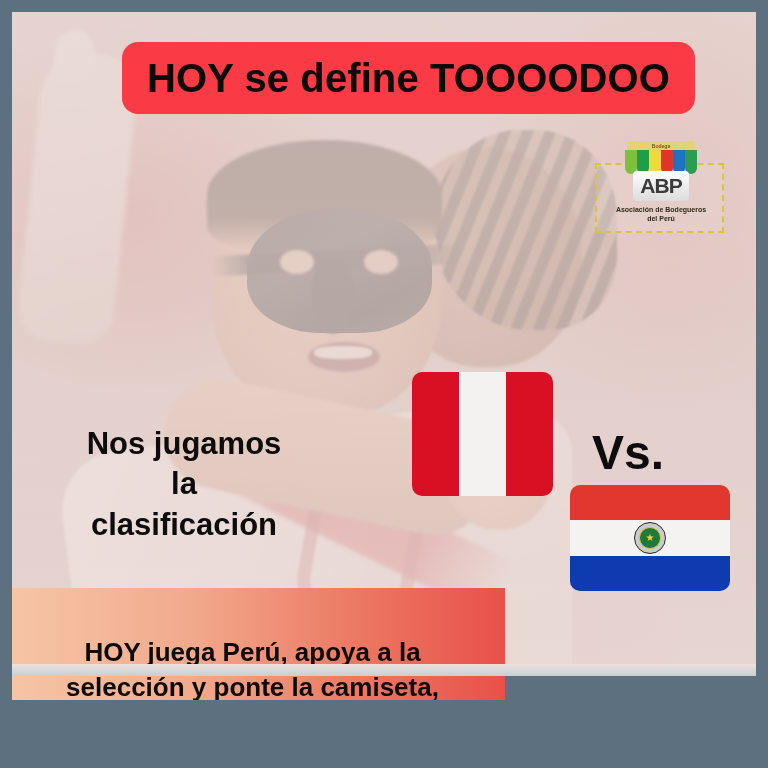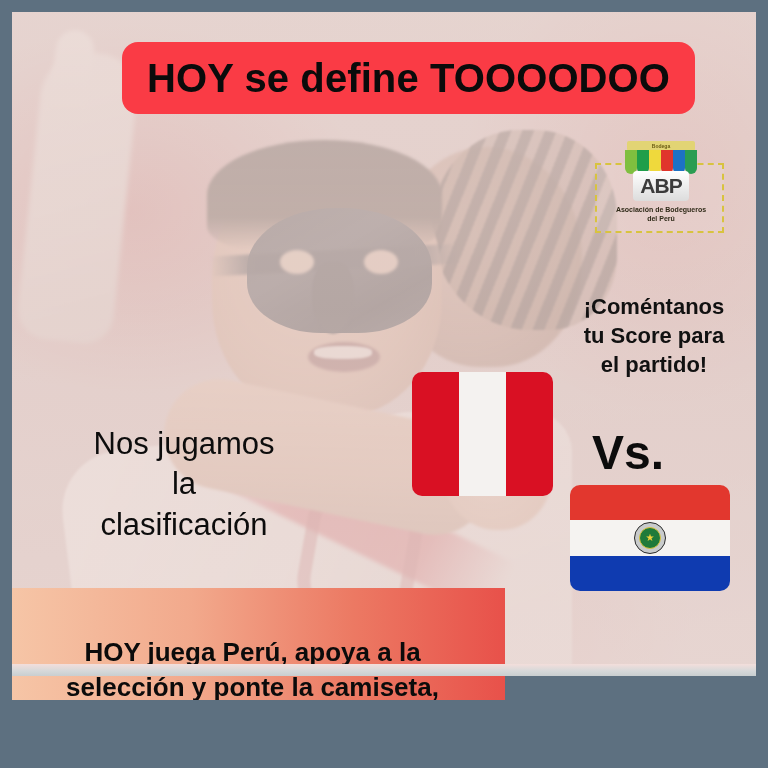--- a/index.html
+++ b/index.html
@@ -200,21 +200,21 @@
   #score-text{
     position:absolute;left:556px;top:292px;width:196px;
     text-align:center;color:#111;font-size:22px;font-weight:700;line-height:1.32;
   }
   #pack-text{
     position:absolute;left:566px;top:630px;width:180px;
     text-align:center;color:#111;font-size:22px;font-weight:700;line-height:1.33;
   }
   #left-text{
     position:absolute;left:24px;top:424px;width:320px;
-    text-align:center;color:#0c0c0c;font-size:31px;font-weight:400;line-height:1.30;
+    text-align:center;color:#0c0c0c;font-size:31px;font-weight:700;line-height:1.30;
   }
   #vs-text{
     position:absolute;left:592px;top:425px;
     color:#0c0c0c;font-size:48px;font-weight:700;
   }
 
   
   #flag-pe{
     position:absolute;left:412px;top:372px;width:141px;height:124px;
     border-radius:10px;overflow:hidden;display:flex;
@@ -317,23 +317,20 @@
       <span style="background:#1d72c4"></span>
       <span style="background:#2a9d52"></span>
     </div>
     <div class="store">
       <span class="abp">ABP</span>
     </div>
     <div class="cap" style="white-space:pre-line">Asociación de Bodegueros
 del Perú</div>
   </div>
 
-  <div id="score-text" style="white-space:pre-line">¡Coméntanos
-tu Score para
-el partido!</div>
 
   <div id="left-text" style="white-space:pre-line">Nos jugamos
 la
 clasificación</div>
 
   <div id="vs-text">Vs.</div>
 
   <div id="flag-pe">
     <div class="s red"></div>
     <div class="s white"></div>

